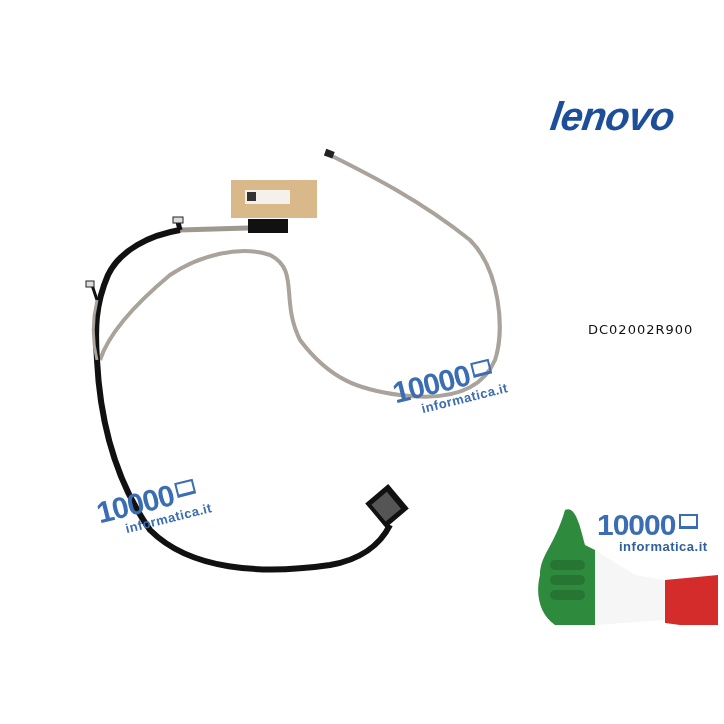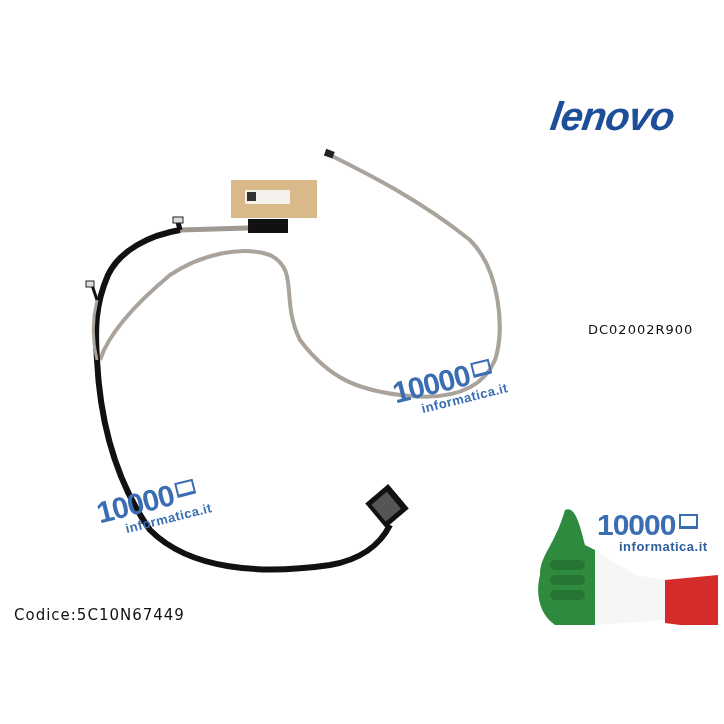--- a/index.html
+++ b/index.html
@@ -43,21 +43,20 @@
 
     <path d="M97 300 C 92 320, 92 340, 97 360" fill="none" stroke="#a9a39b" stroke-width="3"></path>
 
     <rect x="372" y="490" width="30" height="32" fill="#111" transform="rotate(-40 387 506)"></rect>
     <rect x="376" y="495" width="20" height="22" fill="#555" transform="rotate(-40 387 506)"></rect>
   </svg>
 
   <div class="brand">lenovo</div>
 
   <div class="part-code">DC02002R900</div>
-  <div class="codice">Codice:5C10N67449</div>
 
   <div class="wm wm-rot" style="left:400px; top:378px;">
     <span class="num">10000</span><span class="laptop"></span>
     <div class="sub" style="margin-left:24px;">informatica.it</div>
   </div>
 
   <div class="wm wm-rot" style="left:104px; top:498px;">
     <span class="num">10000</span><span class="laptop"></span>
     <div class="sub" style="margin-left:24px;">informatica.it</div>
   </div>

